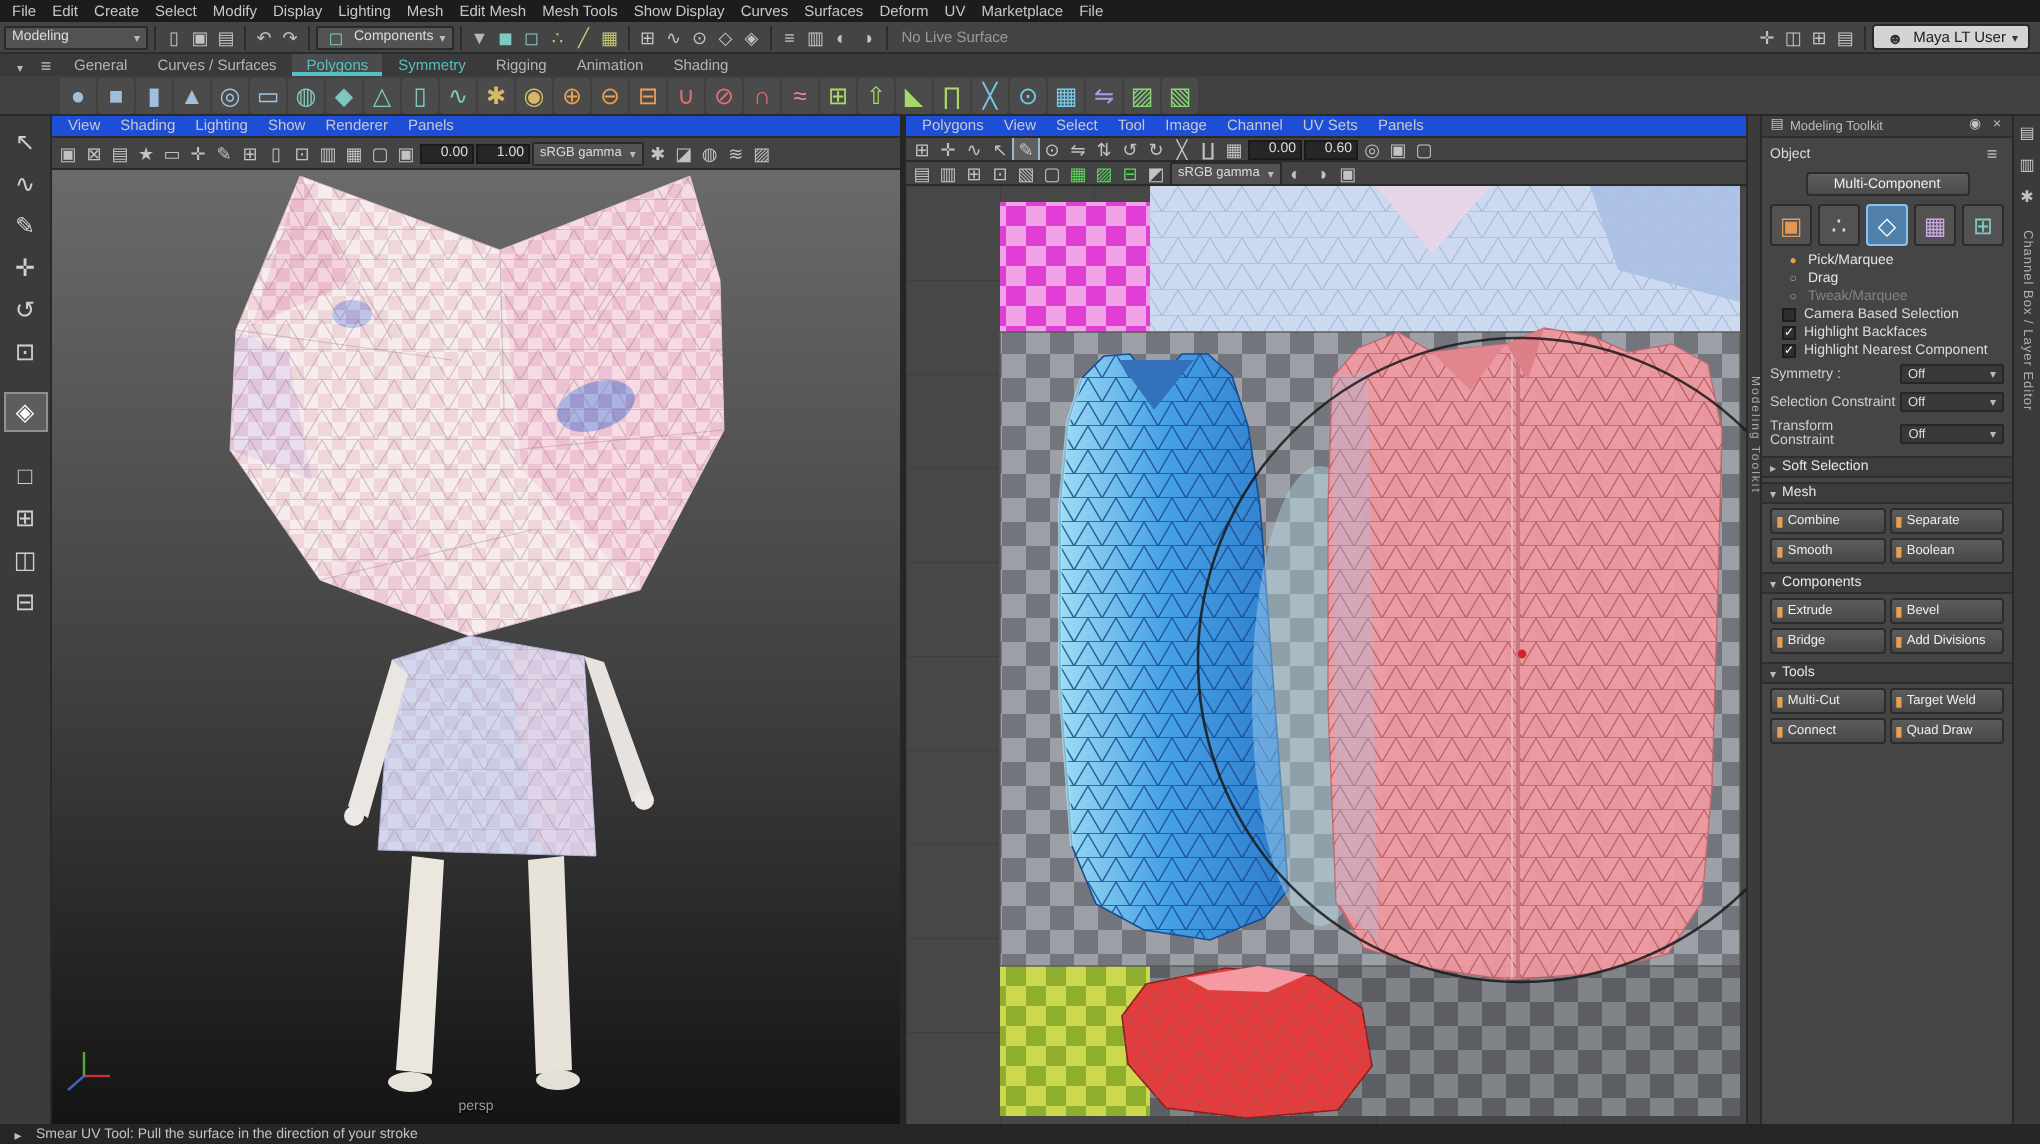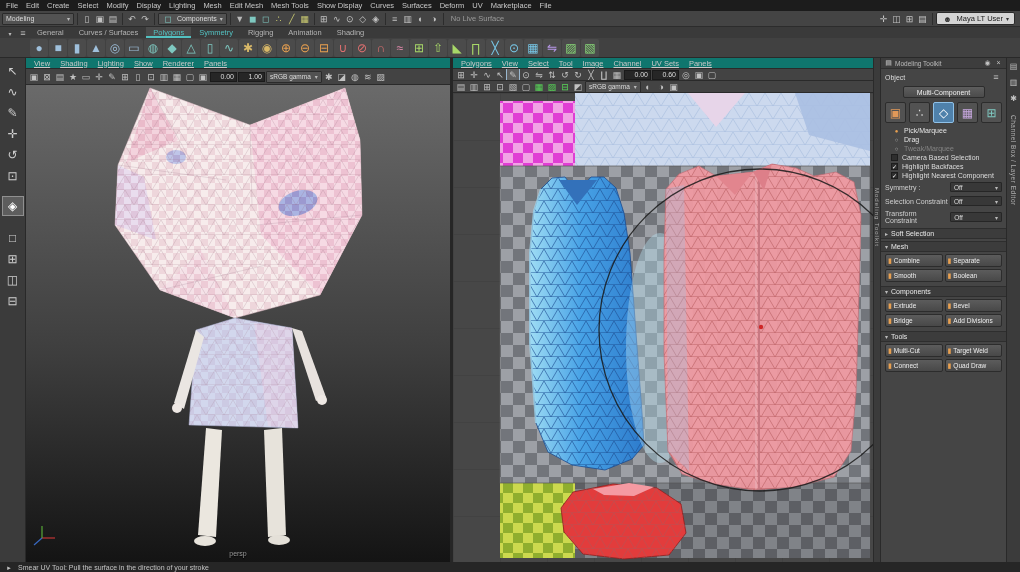--- a/index.html
+++ b/index.html
@@ -46,21 +46,21 @@
   .toolbox{left:0;top:58px;width:26px;height:504px;background:#3b3b3b;border-right:1px solid #292929;display:flex;flex-direction:column;align-items:center;padding-top:4px;}
   .toolbox .igroup{flex-direction:column;gap:3px;}
   .toolbox .ticon{width:20px;height:18px;line-height:18px;font-size:12px;color:#cfcfcf;}
   .tool-current{width:20px;height:18px;line-height:18px;text-align:center;font-size:12px;color:#fff;background:#5d5d5d;outline:1px solid #909090;margin-top:12px;}
   .toolbox .layouts{margin-top:14px;}
 
   
   .vp-left{left:26px;top:58px;width:424px;height:504px;background:#333;}
   .vdiv{left:450px;top:58px;width:3px;height:504px;background:#262626;}
   .vp-right{left:453px;top:58px;width:420px;height:504px;background:#3f3f3f;}
-  .vp-menubar{height:11px;background:#0f766e;border-bottom:1px solid #2a2a2a;display:flex;align-items:center;font-size:7.5px;color:#c8c8c8;padding-left:3px;text-decoration:underline;}
+  .vp-menubar{height:11px;background:#1d4ed8;border-bottom:1px solid #2a2a2a;display:flex;align-items:flex-start;font-size:7.5px;color:#c8c8c8;padding-left:3px;}
   .vp-menu-item{padding:0 5px;white-space:nowrap;}
   .vp-toolbar{height:16px;background:#434343;border-bottom:1px solid #2a2a2a;display:flex;align-items:center;padding:0 2px;gap:1px;overflow:hidden;}
   .vp-right .vp-toolbar{height:12px;}
   .num{width:27px;height:10px;background:#262626;border:1px solid #1a1a1a;color:#ddd;font-size:7px;text-align:right;padding:0 2px;font-family:inherit;flex:none;}
   .dd.gamma{font-size:6.5px;gap:4px;}
   .ticon.active-tool{background:#5f5f5f;outline:1px solid #9ab8d0;}
   .vp-canvas{position:absolute;left:0;right:0;bottom:0;overflow:hidden;}
   .vp-left .vp-canvas{top:27px;}
   .vp-right .vp-canvas{top:35px;}
   .persp-label{position:absolute;bottom:5px;left:0;right:0;text-align:center;font-size:7px;color:#9a9a9a;text-shadow:0 1px 1px #000;}

